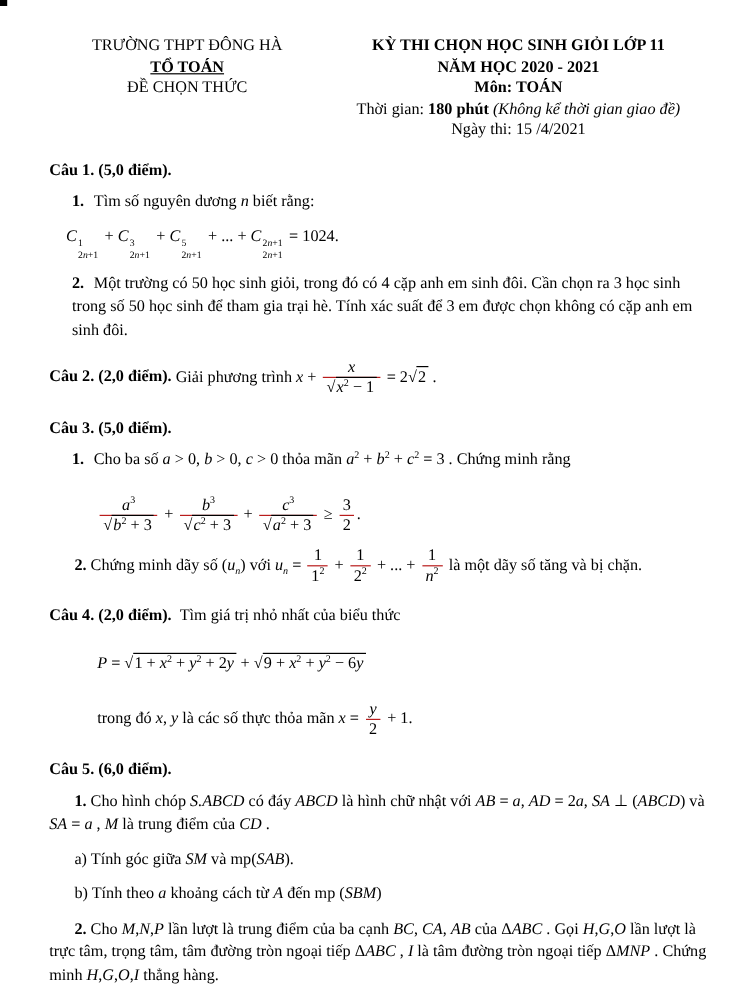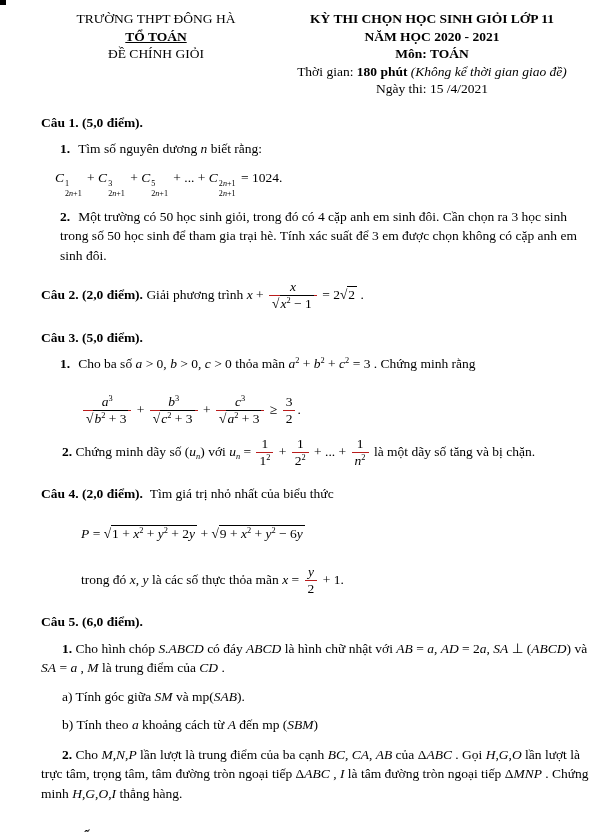--- a/index.html
+++ b/index.html
@@ -5,21 +5,21 @@
   * { margin:0; padding:0; box-sizing:border-box; }
   html,body { background:#ffffff; }
   .page {
     position:relative;
     width:611px; height:833px;
     background:#ffffff;
     color:#000;
     font-family:"Liberation Serif", serif;
     font-size:13.5px;
     line-height:1.45;
-    padding:10px 18px 0 41px;
+    padding:29px 18px 0 41px;
     overflow:hidden;
   }
   .corner-mark { position:absolute; left:0; top:0; width:6px; height:5px; background:#000; }
 
   
   .header { display:flex; align-items:flex-start; }
   .header-left { width:230px; text-align:center; line-height:1.3; }
   .header-right { flex:1; text-align:center; line-height:1.3; }
   .dept { font-weight:bold; text-decoration:underline; }
   .bold-line { font-weight:bold; }
@@ -55,21 +55,21 @@
 </head>
 <body>
 
 <div class="page">
   <div class="corner-mark"></div>
 
   <header class="header">
     <div class="header-left">
       <div>TRƯỜNG THPT ĐÔNG HÀ</div>
       <div class="dept">TỔ TOÁN</div>
-      <div>ĐỀ CHÍNH GIỎI</div>
+      <div>ĐỀ CHỌN THỨC</div>
     </div>
     <div class="header-right">
       <div class="bold-line">KỲ THI CHỌN HỌC SINH GIỎI LỚP 11</div>
       <div class="bold-line">NĂM HỌC 2020 - 2021</div>
       <div class="bold-line">Môn: TOÁN</div>
       <div>Thời gian: <b>180 phút</b> <i>(Không kể thời gian giao đề)</i></div>
       <div>Ngày thi:  15 /4/2021</div>
     </div>
   </header>
 

